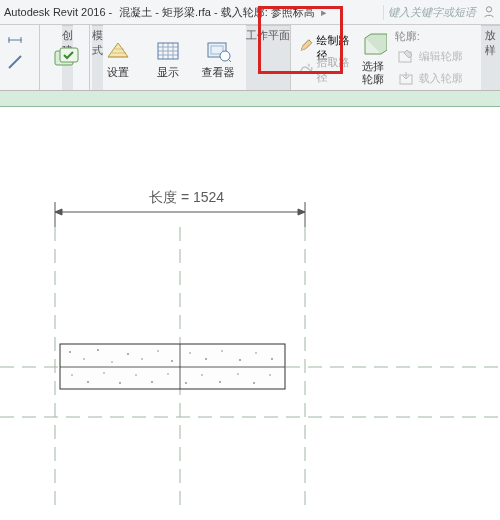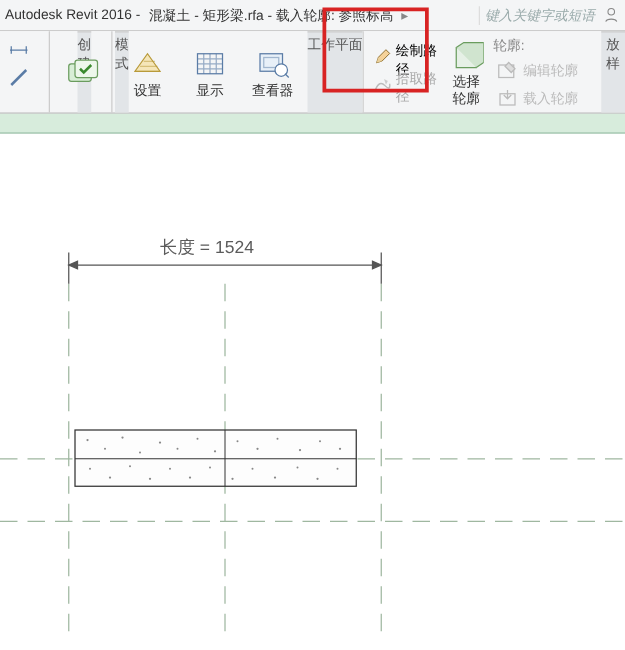--- a/index.html
+++ b/index.html
@@ -297,16 +297,16 @@
         <circle cx="168" cy="267" r="0.8"></circle>
           <circle cx="186" cy="276" r="0.9"></circle>
           <circle cx="202" cy="268" r="0.8"></circle>
         <circle cx="220" cy="275" r="0.9"></circle>
           <circle cx="238" cy="267" r="0.8"></circle>
           <circle cx="254" cy="276" r="0.9"></circle>
         <circle cx="270" cy="268" r="0.8"></circle>
       </g>
     </g>
   </svg>
-  <div class="dim-label" style="left:128px; top:82px;">长度 = 1524</div>
+  <div class="dim-label" style="left:149px; top:82px;">长度 = 1524</div>
 </div>
 
 <div class="highlight-box" style="left:258px; top:6px; width:85px; height:68px;"></div>
 
 </body></html>

